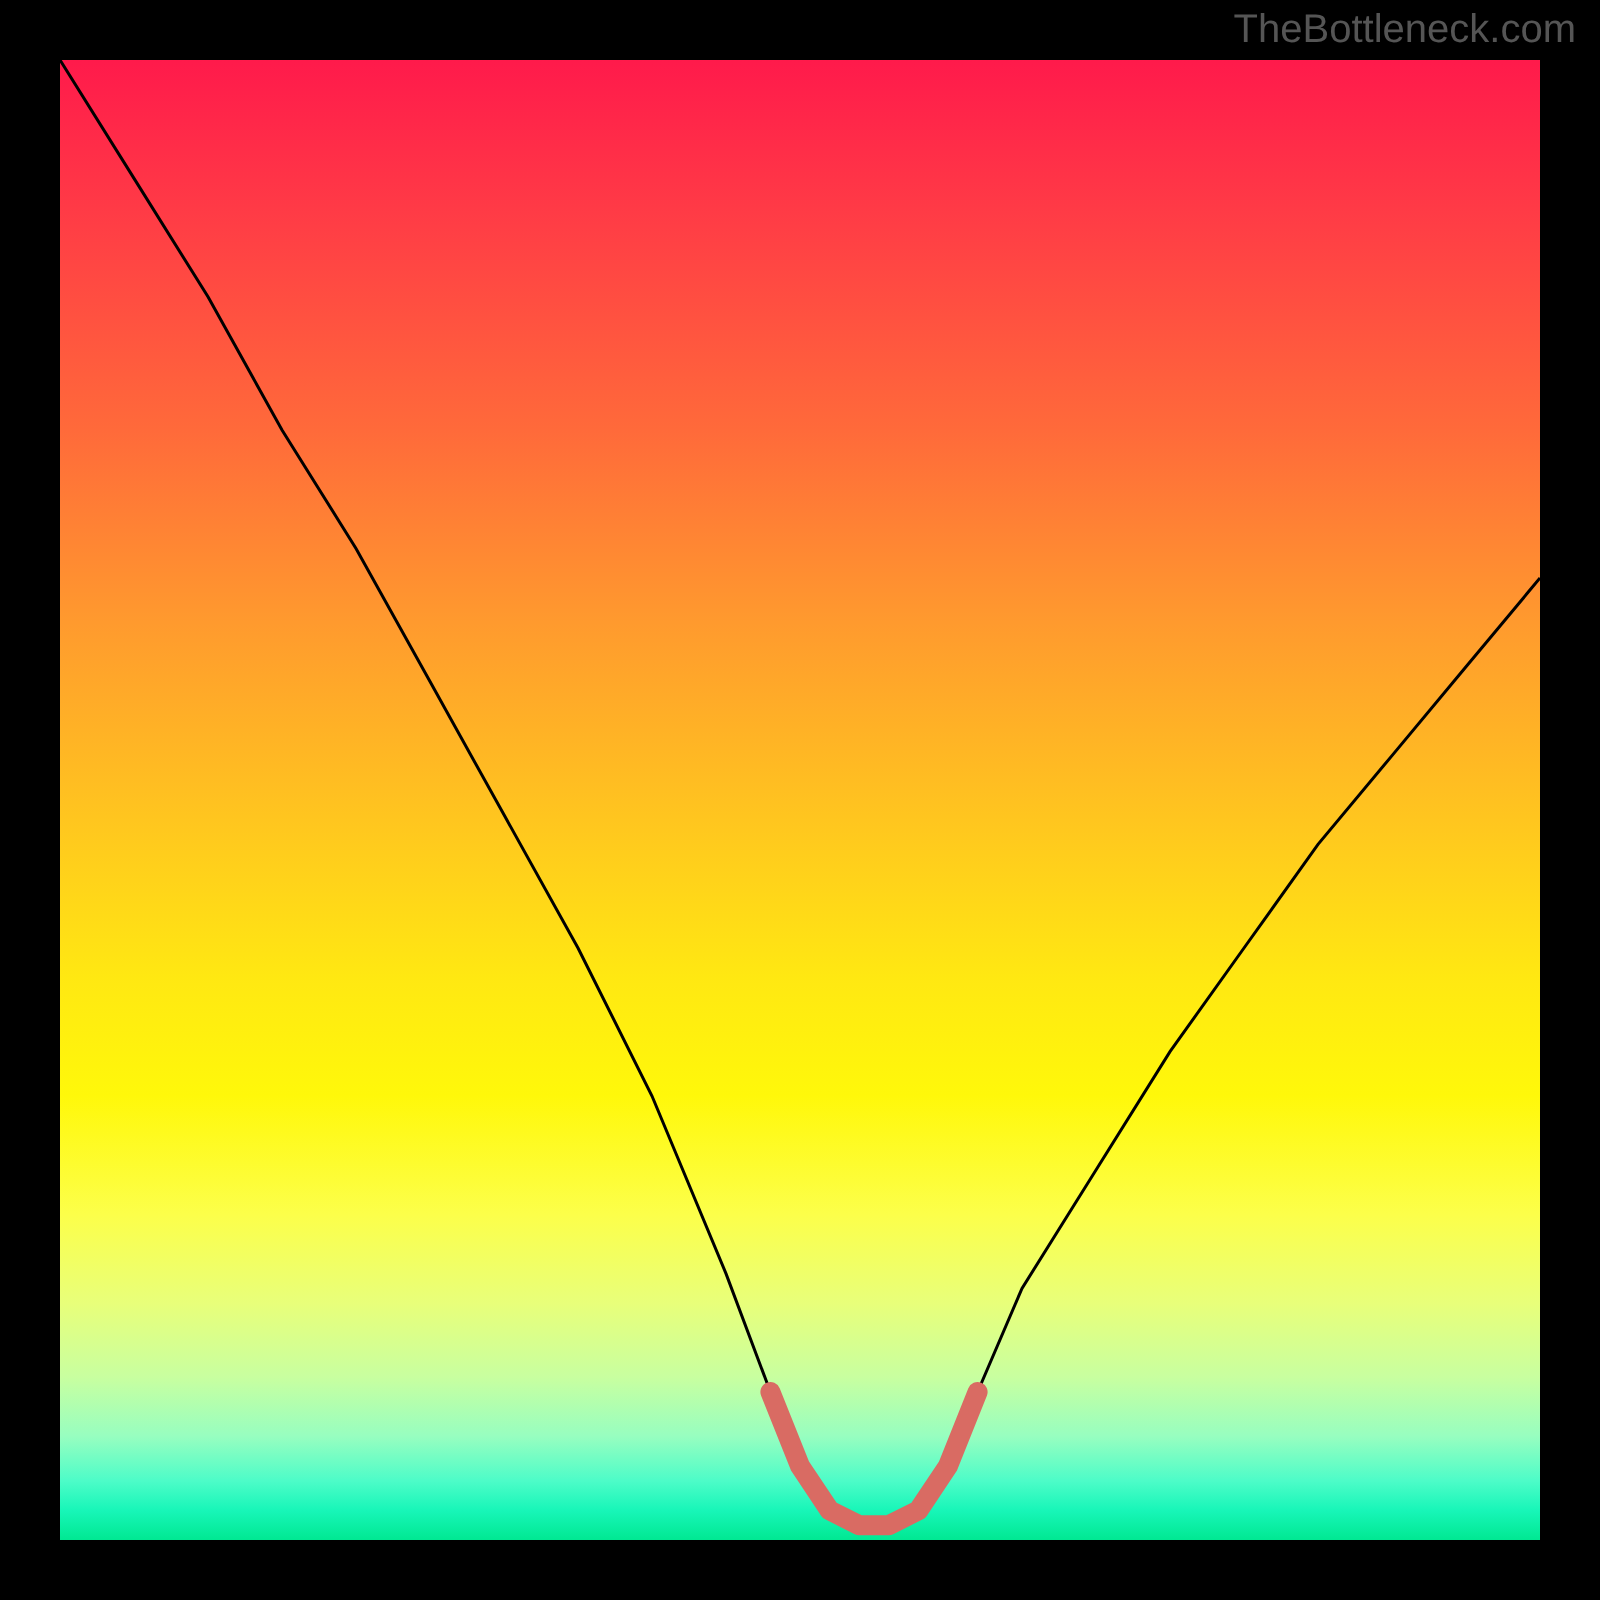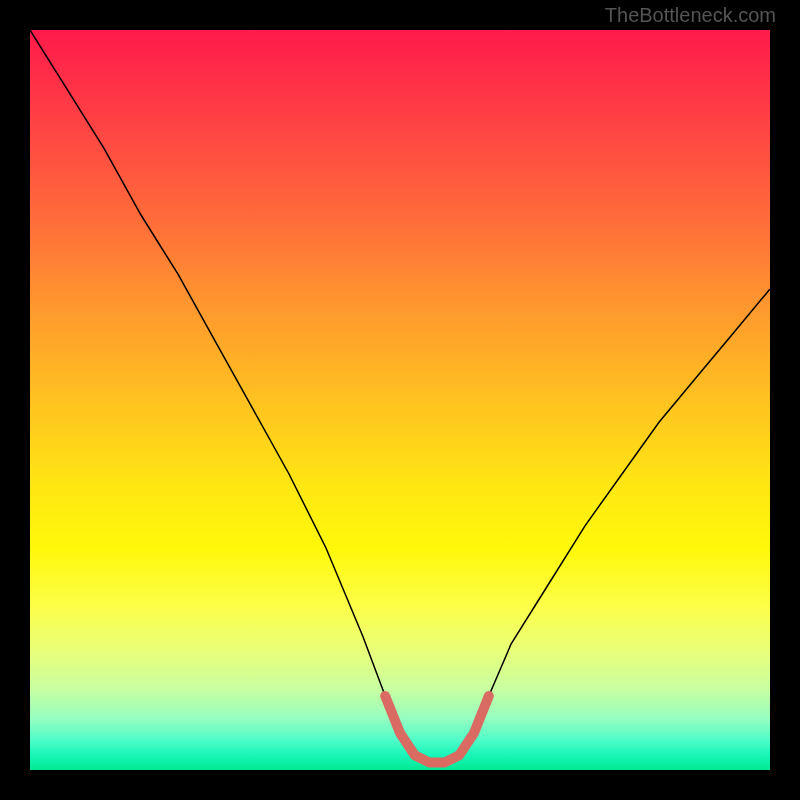--- a/index.html
+++ b/index.html
@@ -7,21 +7,21 @@
     width: 800px;
     height: 800px;
     background: #000;
     position: relative;
     overflow: hidden;
     font-family: Arial, Helvetica, sans-serif;
   }
   .watermark {
     position: absolute;
     top: 4px;
-    right: 24px;
+    right: 12px;
     color: #555;
     font-size: 20px;
     font-weight: 500;
     z-index: 10;
   }
   .frame {
     position: absolute;
     left: 30px;
     top: 30px;
     width: 740px;

